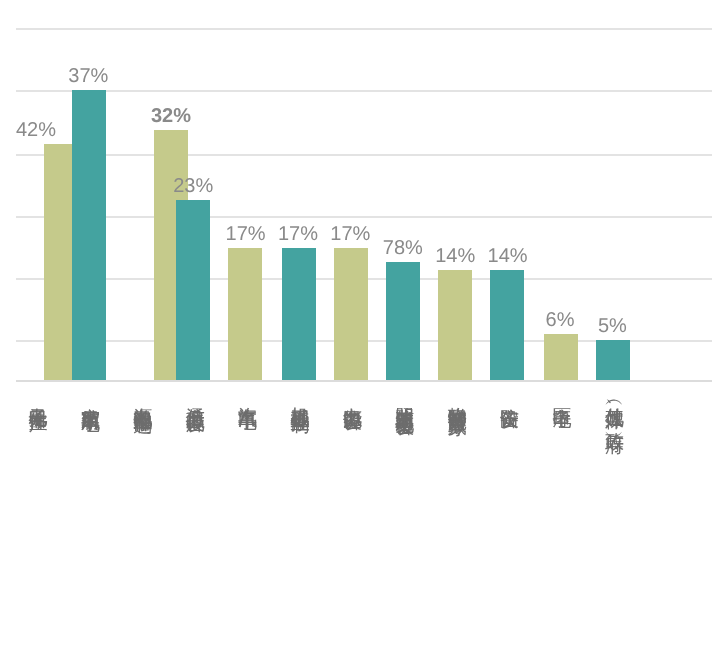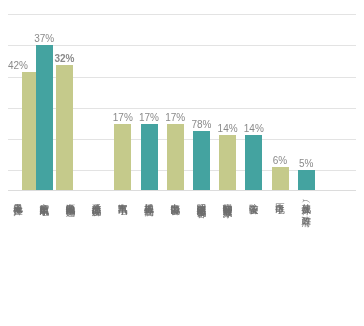--- a/index.html
+++ b/index.html
@@ -95,23 +95,27 @@
       </div>
     <div id="bars-layer">
         <div class="bar-slot" style="left: 1.5px; width: 17px; height: 118px; padding-left: 12px;">
           <div class="bar-rect" style="height: 100%; background: rgb(197, 202, 139);"></div>
           <div class="bar-value">42%</div>
         </div>
         <div class="bar-slot" style="left: 27.7px; width: 17px; height: 144.711px;">
           <div class="bar-rect" style="height: 100%; background: rgb(68, 163, 160);"></div>
           <div class="bar-value">37%</div>
         </div>
-        <div class="bar-slot" style="left: 48px; width: 17px; height: 125.156px; font-weight: bold;">
+        <div class="bar-slot" style="left: 69px; width: 17px; height: 125.156px; font-weight: bold;">
           <div class="bar-rect" style="height: 100%; background: rgb(197, 202, 139);"></div>
           <div class="bar-value">32%</div>
+        </div>
+        <div class="bar-slot" style="left: 80.1px; width: 17px; height: 89.9556px;">
+          <div class="bar-rect" style="height: 100%; background: rgb(68, 163, 160);"></div>
+          <div class="bar-value">23%</div>
         </div>
         <div class="bar-slot" style="left: 106.3px; width: 17px; height: 66.4889px;">
           <div class="bar-rect" style="height: 100%; background: rgb(197, 202, 139);"></div>
           <div class="bar-value">17%</div>
         </div>
         <div class="bar-slot" style="left: 132.5px; width: 17px; height: 66.4889px;">
           <div class="bar-rect" style="height: 100%; background: rgb(68, 163, 160);"></div>
           <div class="bar-value">17%</div>
         </div>
         <div class="bar-slot" style="left: 158.7px; width: 17px; height: 66.4889px;">

